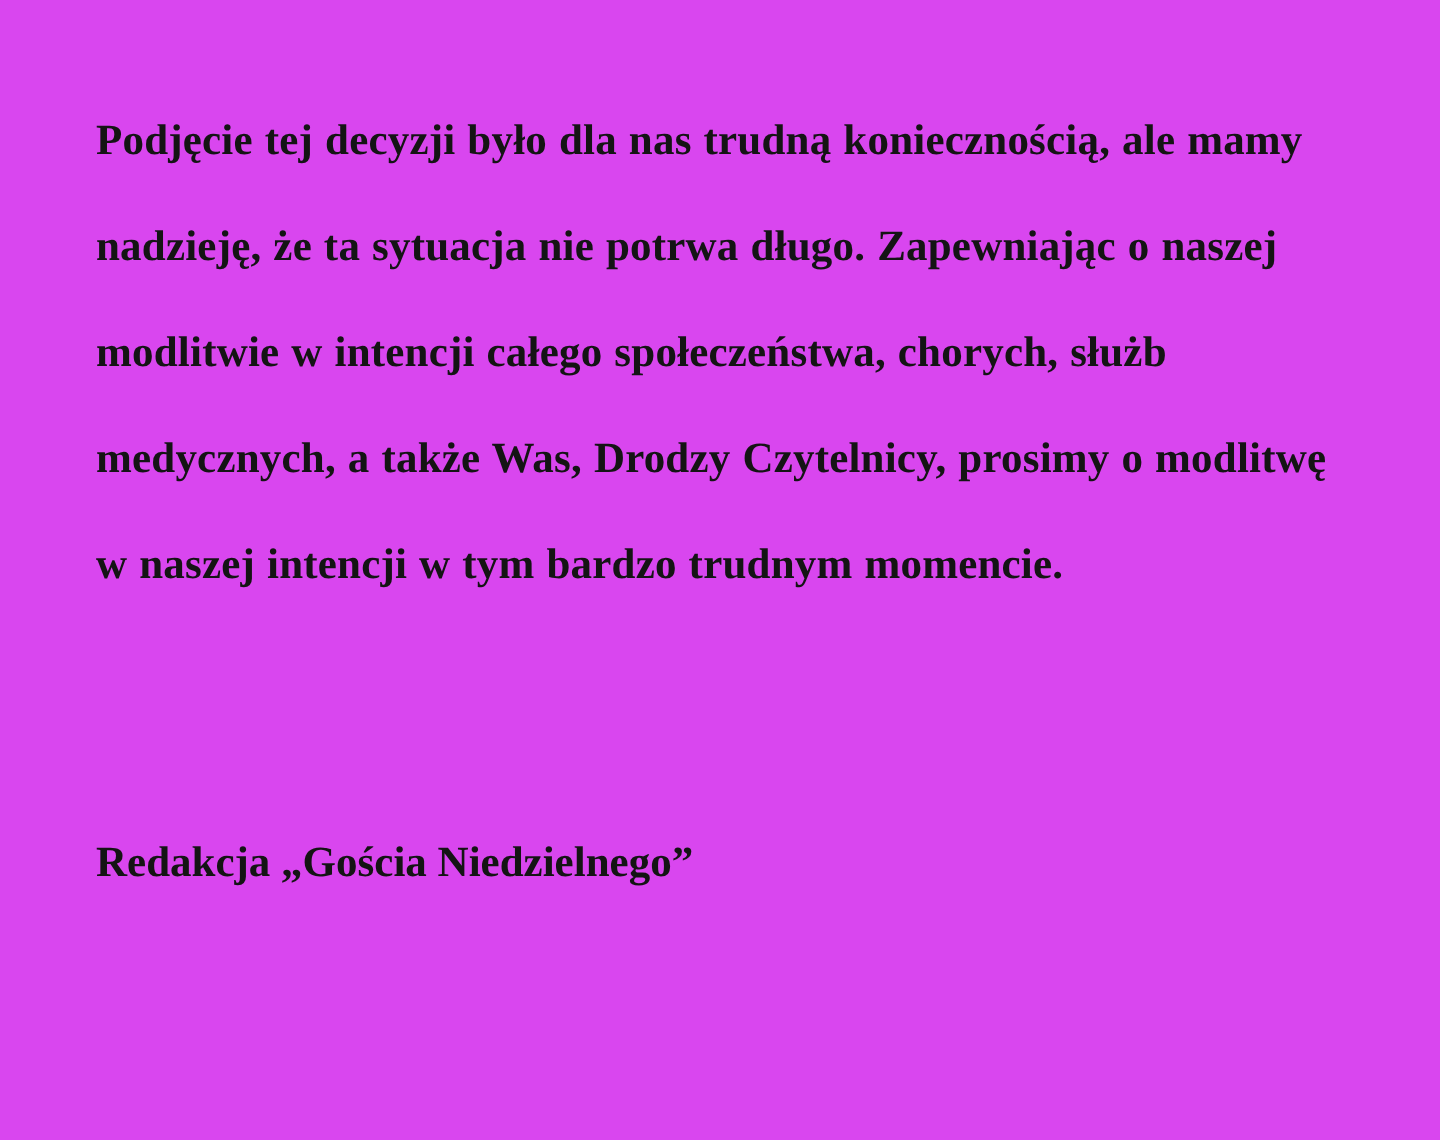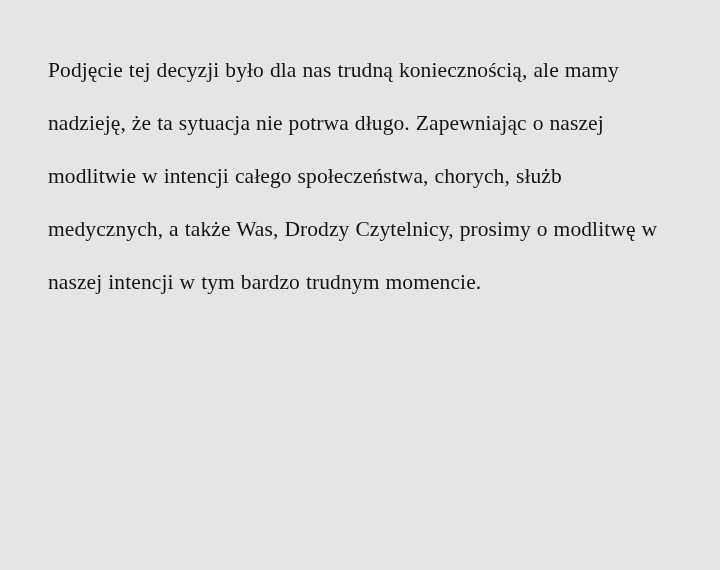--- a/index.html
+++ b/index.html
@@ -12,21 +12,22 @@
     height: 570px;
     overflow: hidden;
     font-family: "Liberation Serif", "DejaVu Serif", serif;
     color: #111111;
   }
   .page {
     box-sizing: border-box;
     width: 720px;
     height: 570px;
     padding: 22px 44px 0 48px;
-    background: #e5e5e5;
+    background: #d946ef;
+    font-weight: bold;
   }
   .body-text {
     font-size: 21.5px;
     line-height: 53px;
     letter-spacing: 0.1px;
     text-align: left;
     color: #141414;
     white-space: pre-wrap;
     word-spacing: 0.5px;
   }
@@ -39,13 +40,14 @@
     color: #141414;
     white-space: pre-wrap;
   }
 </style>
 </head>
 <body>
 
 <div class="page">
   <p class="body-text">Podjęcie tej decyzji było dla nas trudną koniecznością, ale mamy nadzieję, że ta sytuacja nie potrwa długo. Zapewniając o naszej modlitwie w intencji całego społeczeństwa, chorych, służb medycznych, a także Was, Drodzy Czytelnicy, prosimy o modlitwę w naszej intencji w tym bardzo trudnym momencie.</p>
   <div class="spacer"></div>
+  <p class="signature">Redakcja „Gościa Niedzielnego”</p>
 </div>
 
 </body></html>

